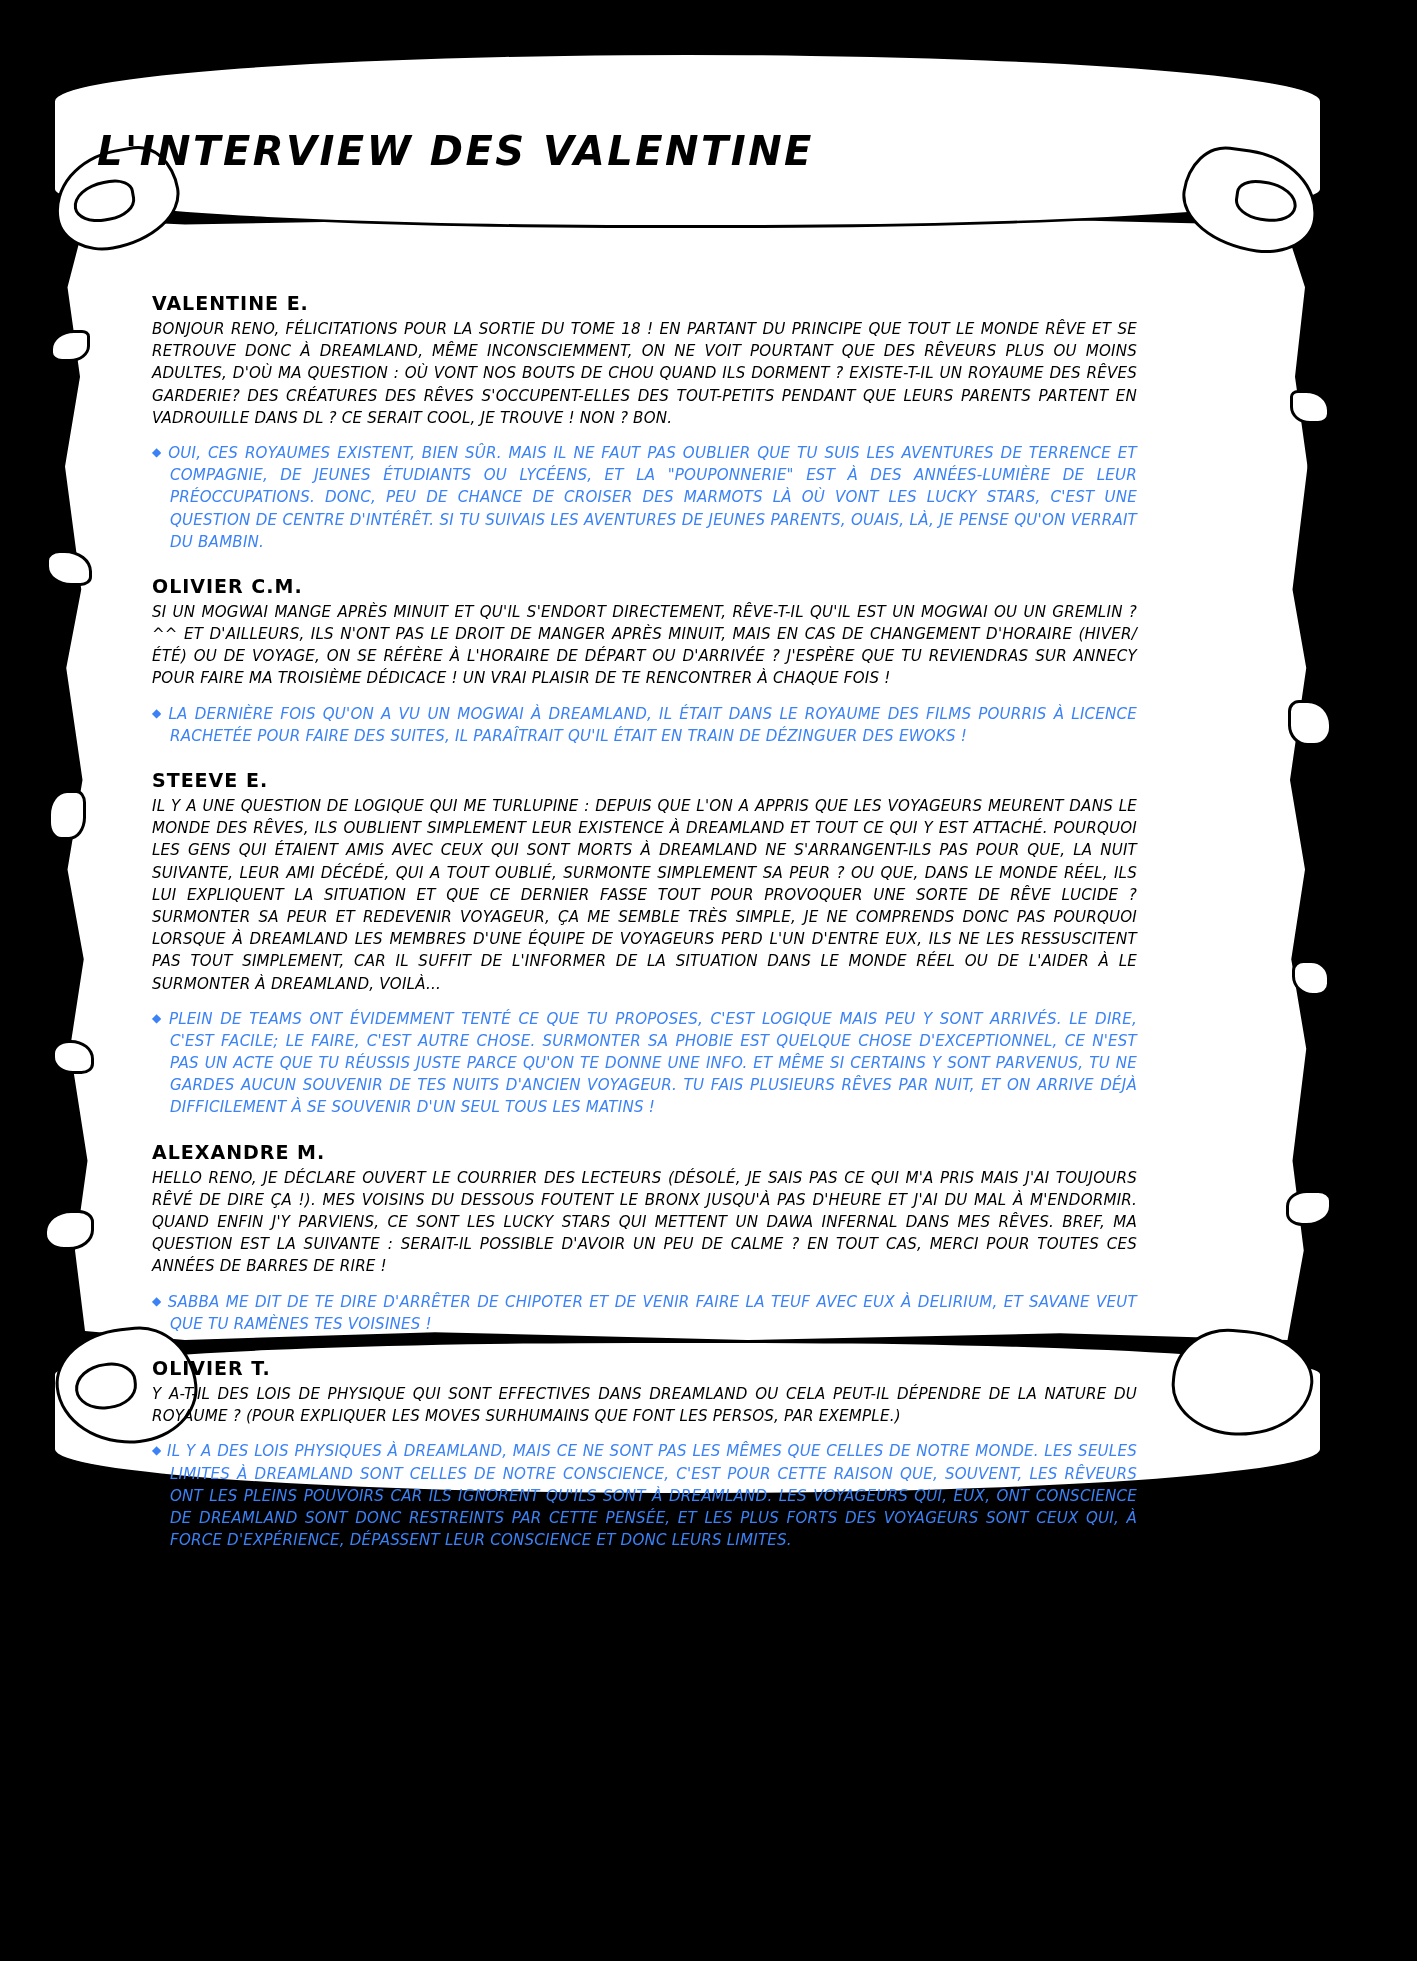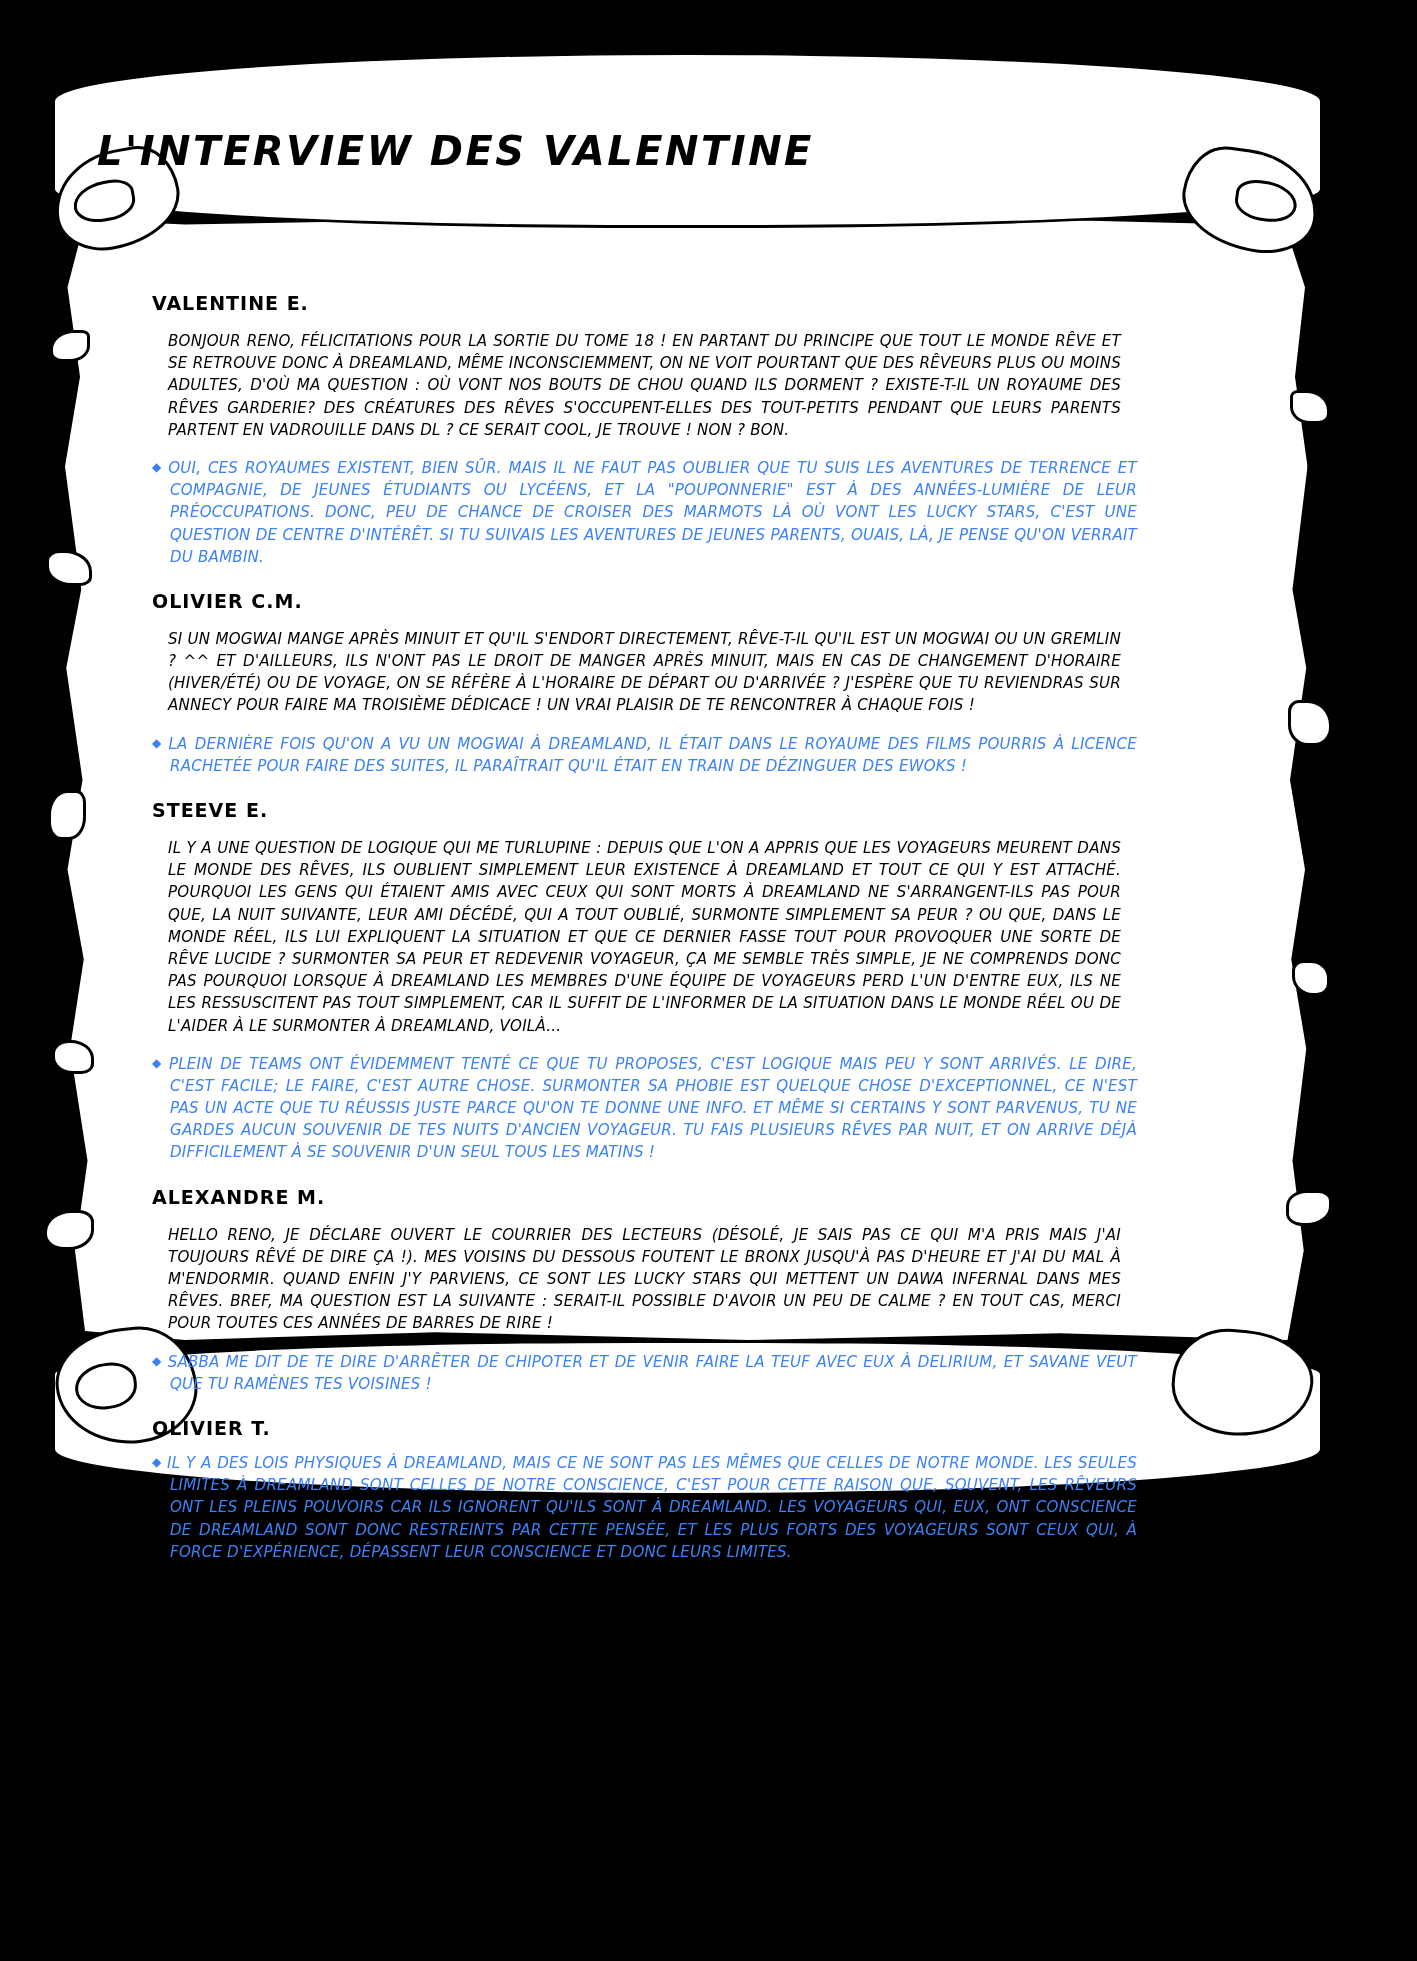--- a/index.html
+++ b/index.html
@@ -195,21 +195,21 @@
     margin: 22px 0 4px 0;
     color: #000;
   }
   .question {
     font-size: 15.1px;
     font-style: italic;
     line-height: 1.47;
     text-align: justify;
     letter-spacing: 0.2px;
     color: #000;
-    margin: 16px;
+    margin: 0;
   }
   .answer {
     font-size: 15.1px;
     font-style: italic;
     line-height: 1.47;
     text-align: justify;
     letter-spacing: 0.2px;
     color: #3b82f6;
     margin: 13px 0 0 0;
     padding-left: 18px;
@@ -276,17 +276,18 @@
     </div>
 
     <div class="qa-block">
       <div class="asker">ALEXANDRE M.</div>
       <p class="question uc">Hello Reno, je déclare ouvert le courrier des lecteurs (désolé, je sais pas ce qui m'a pris mais j'ai toujours rêvé de dire ça !). Mes voisins du dessous foutent le bronx jusqu'à pas d'heure et j'ai du mal à m'endormir. Quand enfin j'y parviens, ce sont les Lucky Stars qui mettent un dawa infernal dans mes rêves. Bref, ma question est la suivante : serait-il possible d'avoir un peu de calme ? En tout cas, merci pour toutes ces années de barres de rire !</p>
       <p class="answer uc"><span class="bullet">◆</span><span>Sabba me dit de te dire d'arrêter de chipoter et de venir faire la teuf avec eux à Delirium, et Savane veut que tu ramènes tes voisines !</span></p>
     </div>
 
     <div class="qa-block">
       <div class="asker">OLIVIER T.</div>
+      <p class="question uc">Y a-t-il des lois de physique qui sont effectives dans Dreamland ou cela peut-il dépendre de la nature du royaume ? (Pour expliquer les moves surhumains que font les persos, par exemple.)</p>
       <p class="answer uc"><span class="bullet">◆</span><span>Il y a des lois physiques à Dreamland, mais ce ne sont pas les mêmes que celles de notre monde. Les seules limites à Dreamland sont celles de notre conscience, c'est pour cette raison que, souvent, les rêveurs ont les pleins pouvoirs car ils ignorent qu'ils sont à Dreamland. Les voyageurs qui, eux, ont conscience de Dreamland sont donc restreints par cette pensée, et les plus forts des voyageurs sont ceux qui, à force d'expérience, dépassent leur conscience et donc leurs limites.</span></p>
     </div>
 
   </div>
 </div>
 
 </body></html>

